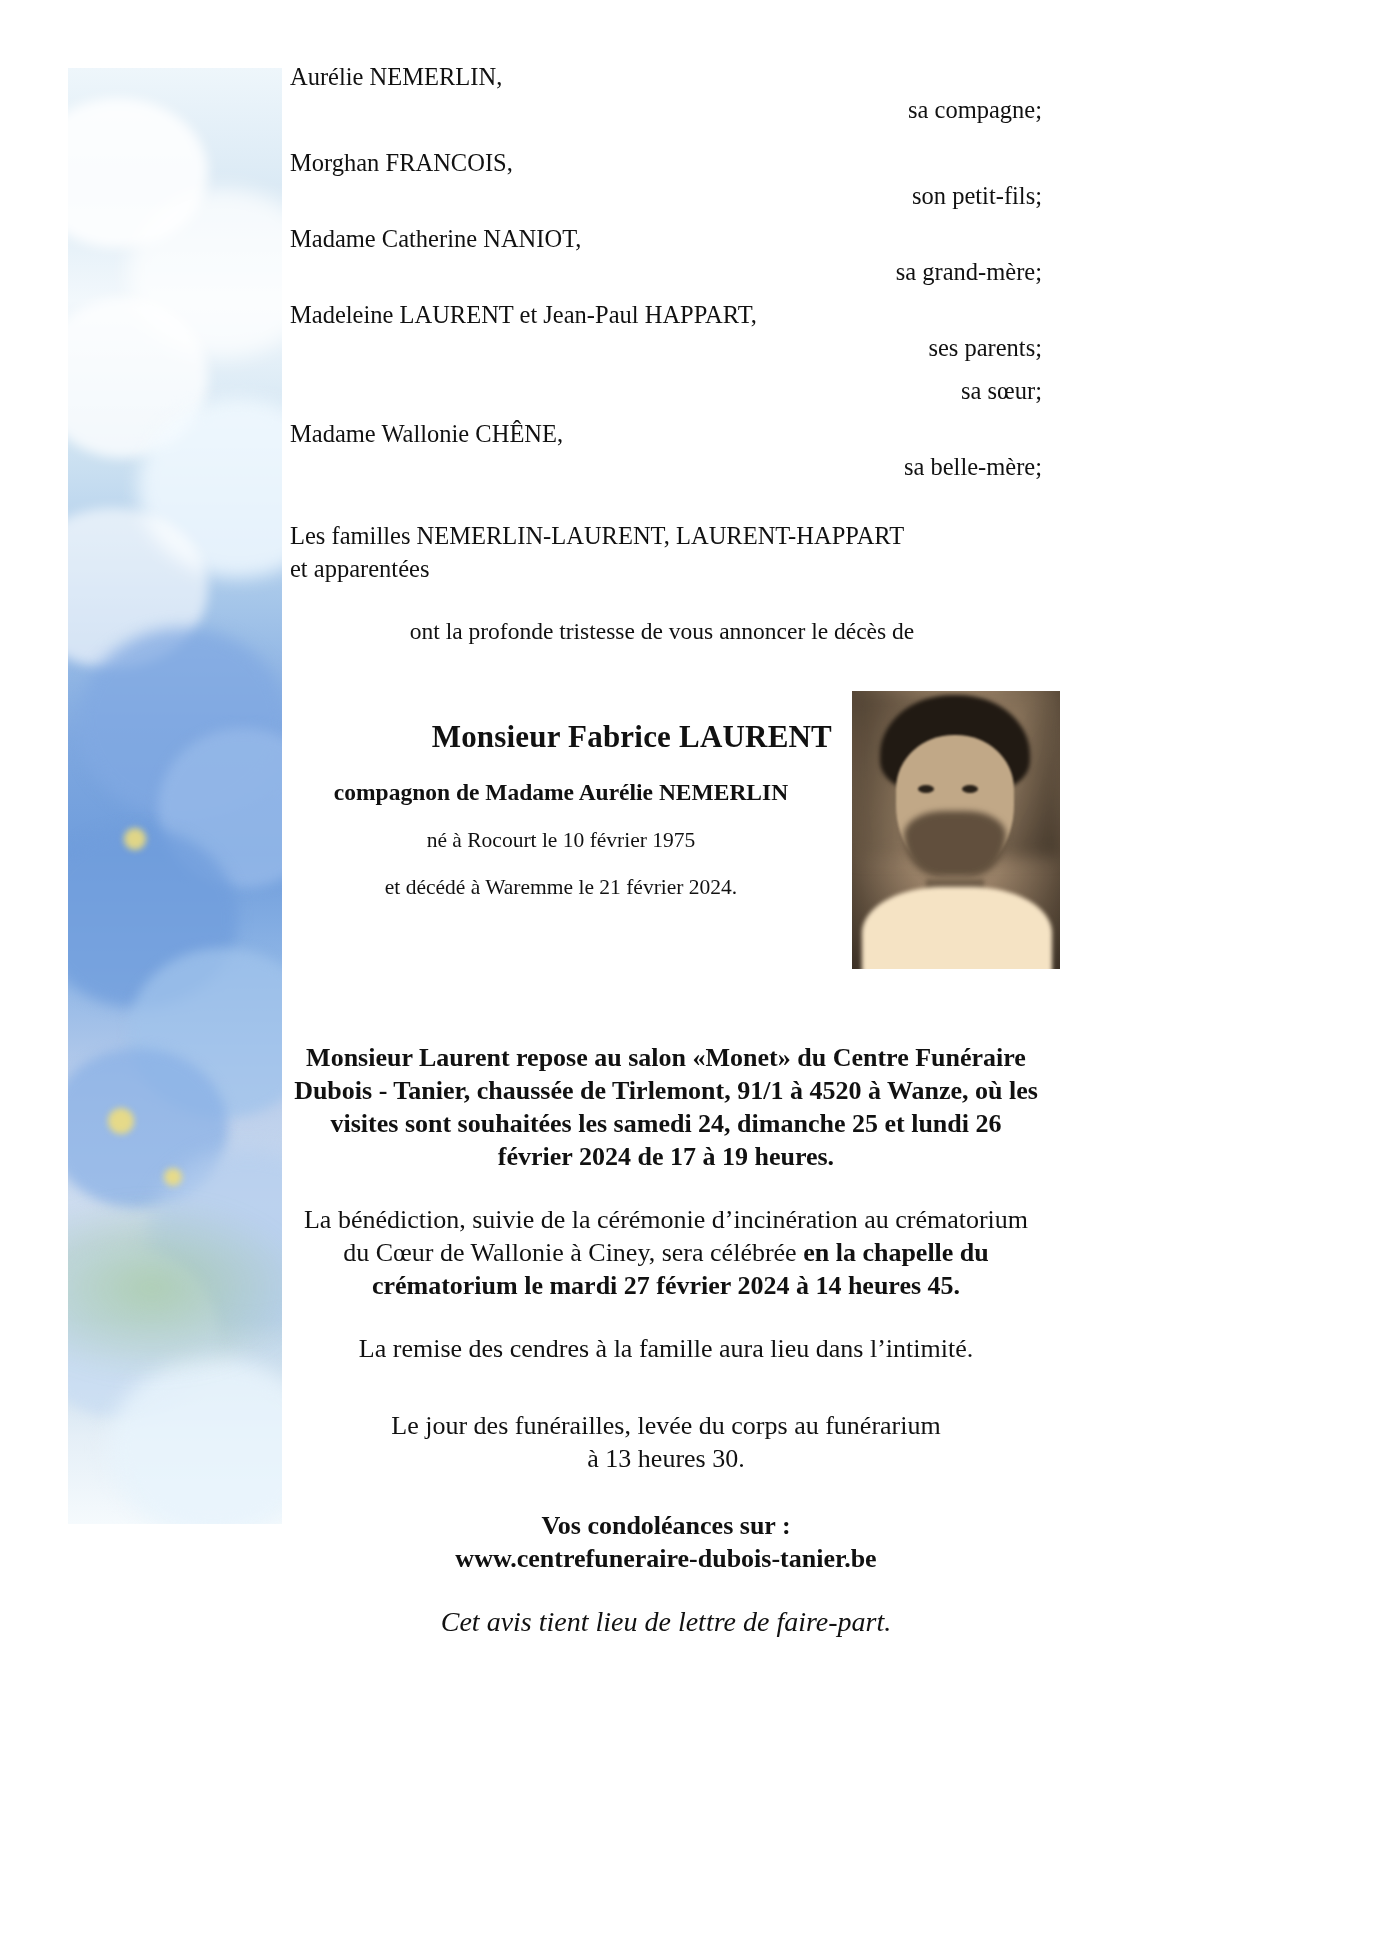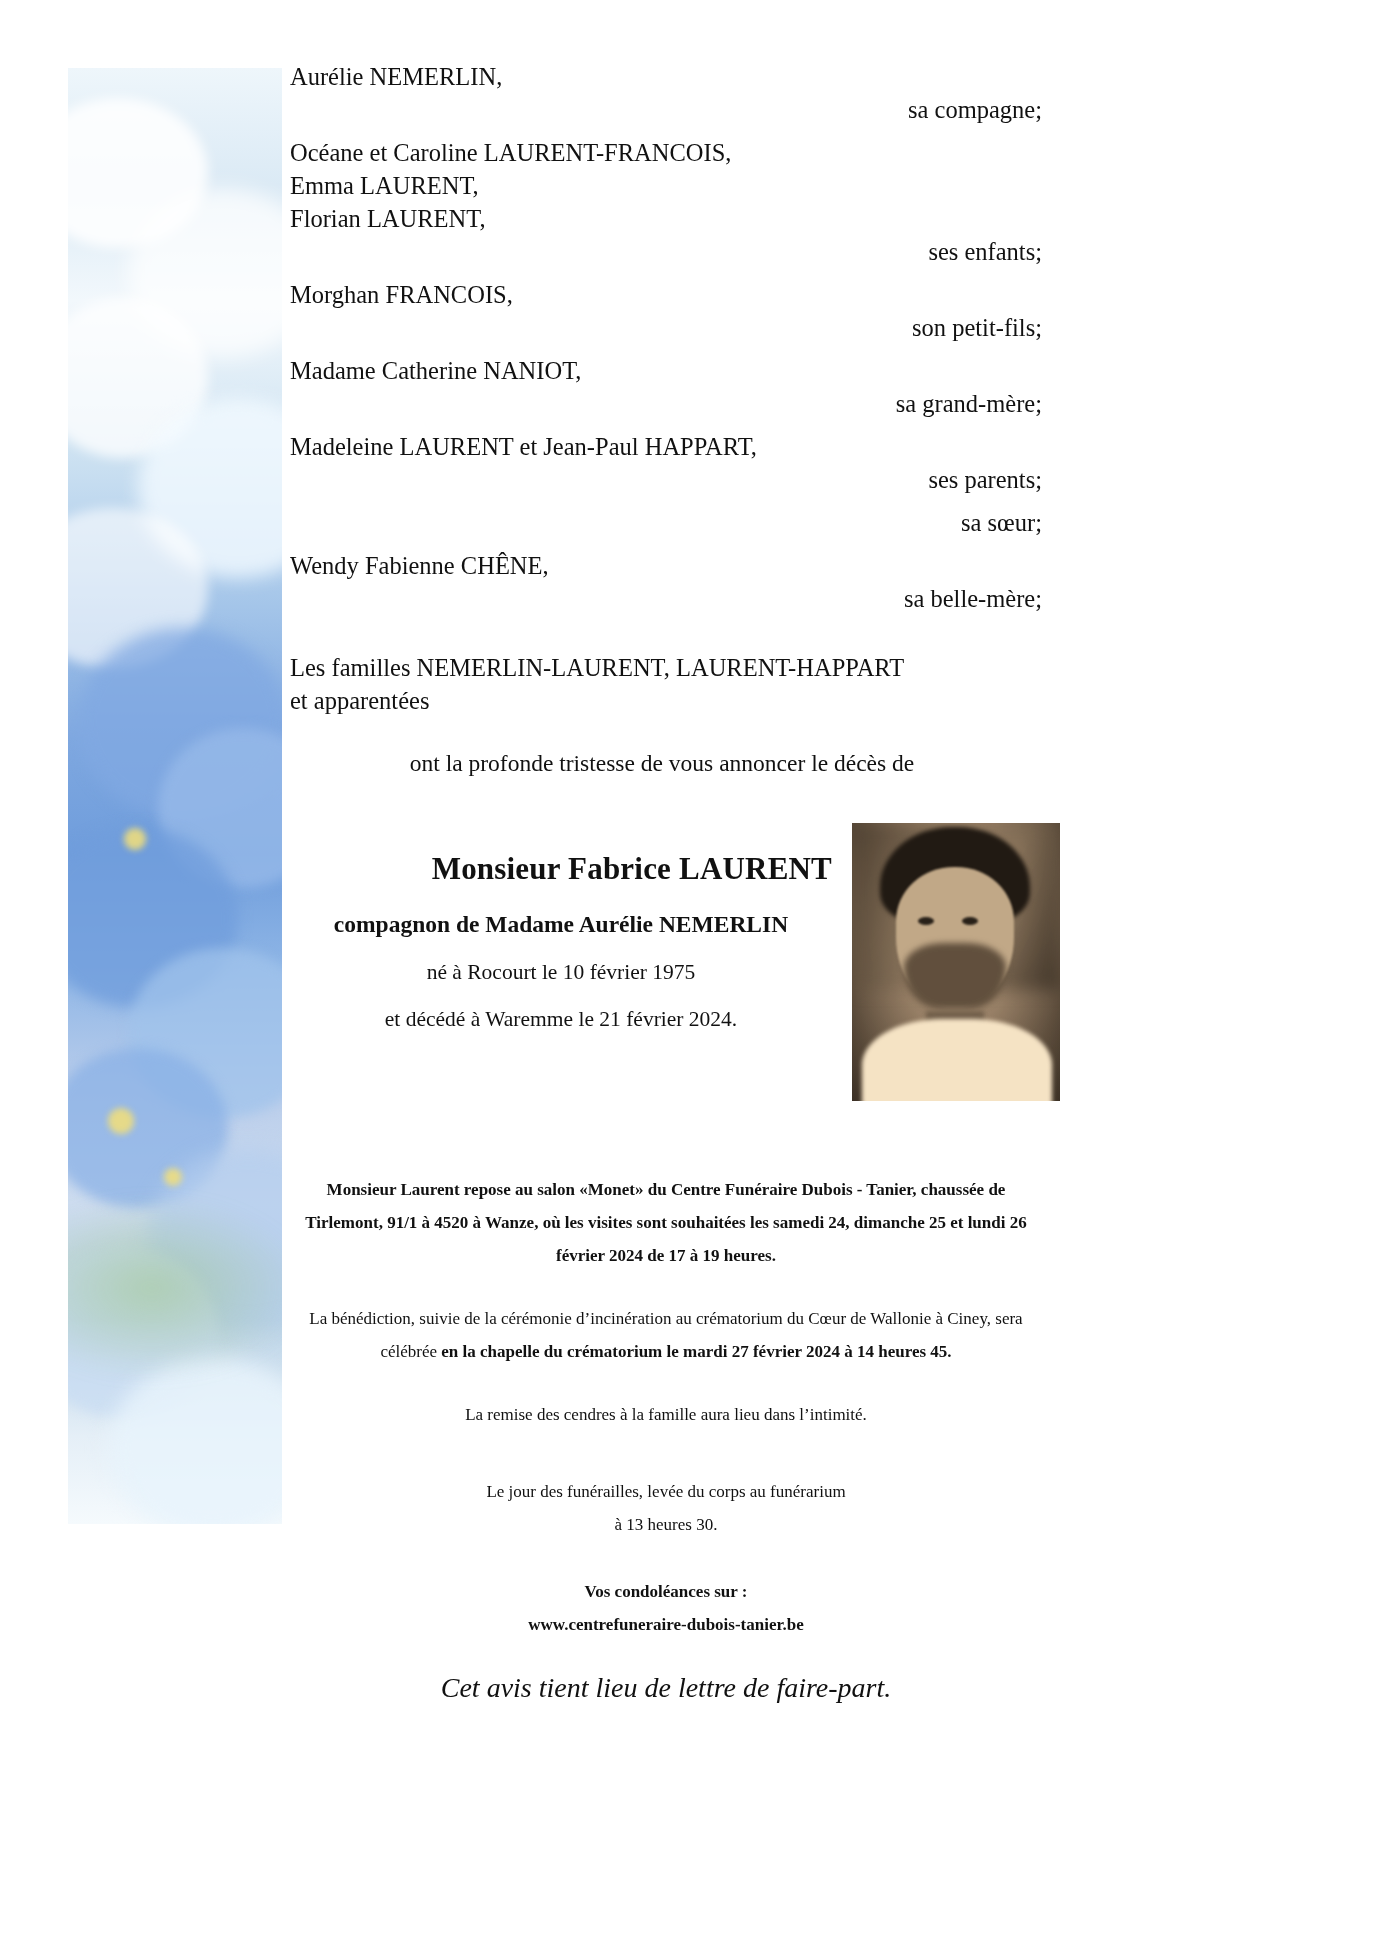--- a/index.html
+++ b/index.html
@@ -181,21 +181,21 @@
   }
   .deceased-birth, .deceased-death {
     font-size: 21.5px;
     text-align: center;
     padding-right: 210px;
     margin-top: 22px;
   }
 
   
   .para {
-    font-size: 17px;
+    font-size: 26px;
     line-height: 33px;
     text-align: center;
   }
   .para.bold { font-weight: bold; }
   .p-repose { margin-top: 70px; padding: 0 4px; }
   .p-benediction { margin-top: 30px; }
   .p-cendres { margin-top: 30px; }
   .p-levee { margin-top: 44px; }
   .p-condo { margin-top: 34px; font-weight: bold; }
   .p-site { font-weight: bold; }
@@ -226,26 +226,20 @@
 </div>
 
 <div id="content">
 
   <div>
     <div class="rel-line">Aurélie NEMERLIN,</div>
     <div class="rel-right">sa compagne;</div>
   </div>
   <div class="gap-sm"></div>
 
-  <div>
-    <div class="rel-line">Océane et Caroline LAURENT-FRANCOIS,</div>
-    <div class="rel-line">Emma LAURENT,</div>
-    <div class="rel-line">Florian LAURENT,</div>
-    <div class="rel-right">ses enfants;</div>
-  </div>
   <div class="gap-sm"></div>
 
   <div>
     <div class="rel-line">Morghan FRANCOIS,</div>
     <div class="rel-right">son petit-fils;</div>
   </div>
   <div class="gap-sm"></div>
 
   <div>
     <div class="rel-line">Madame Catherine NANIOT,</div>
@@ -258,21 +252,21 @@
     <div class="rel-right">ses parents;</div>
   </div>
   <div class="gap-sm"></div>
 
   <div>
     <div class="rel-right">sa sœur;</div>
   </div>
   <div class="gap-sm"></div>
 
   <div>
-    <div class="rel-line">Wendy Fabienne CHÊNE,</div>
+    <div class="rel-line">Madame Wallonie CHÊNE,</div>
     <div class="rel-right">sa belle-mère;</div>
   </div>
 
   <div class="families">
     <div>Les familles NEMERLIN-LAURENT, LAURENT-HAPPART</div>
     <div>et apparentées</div>
   </div>
 
   <div class="announce">ont la profonde tristesse de vous annoncer le décès de</div>
 

